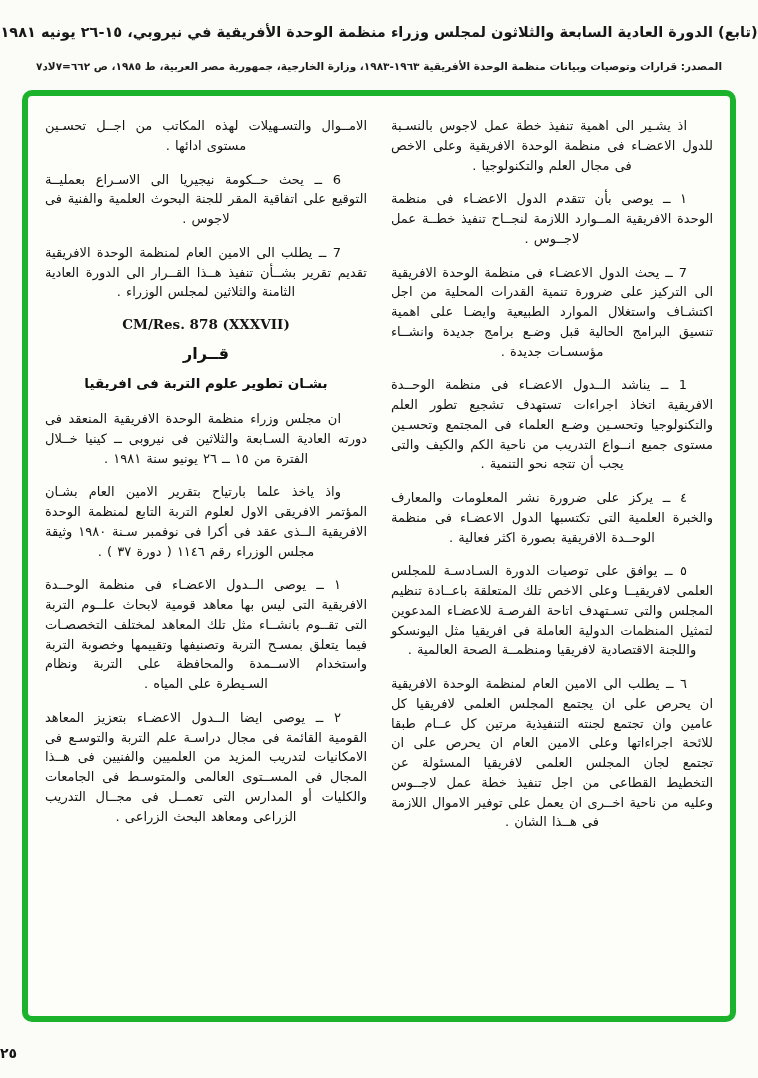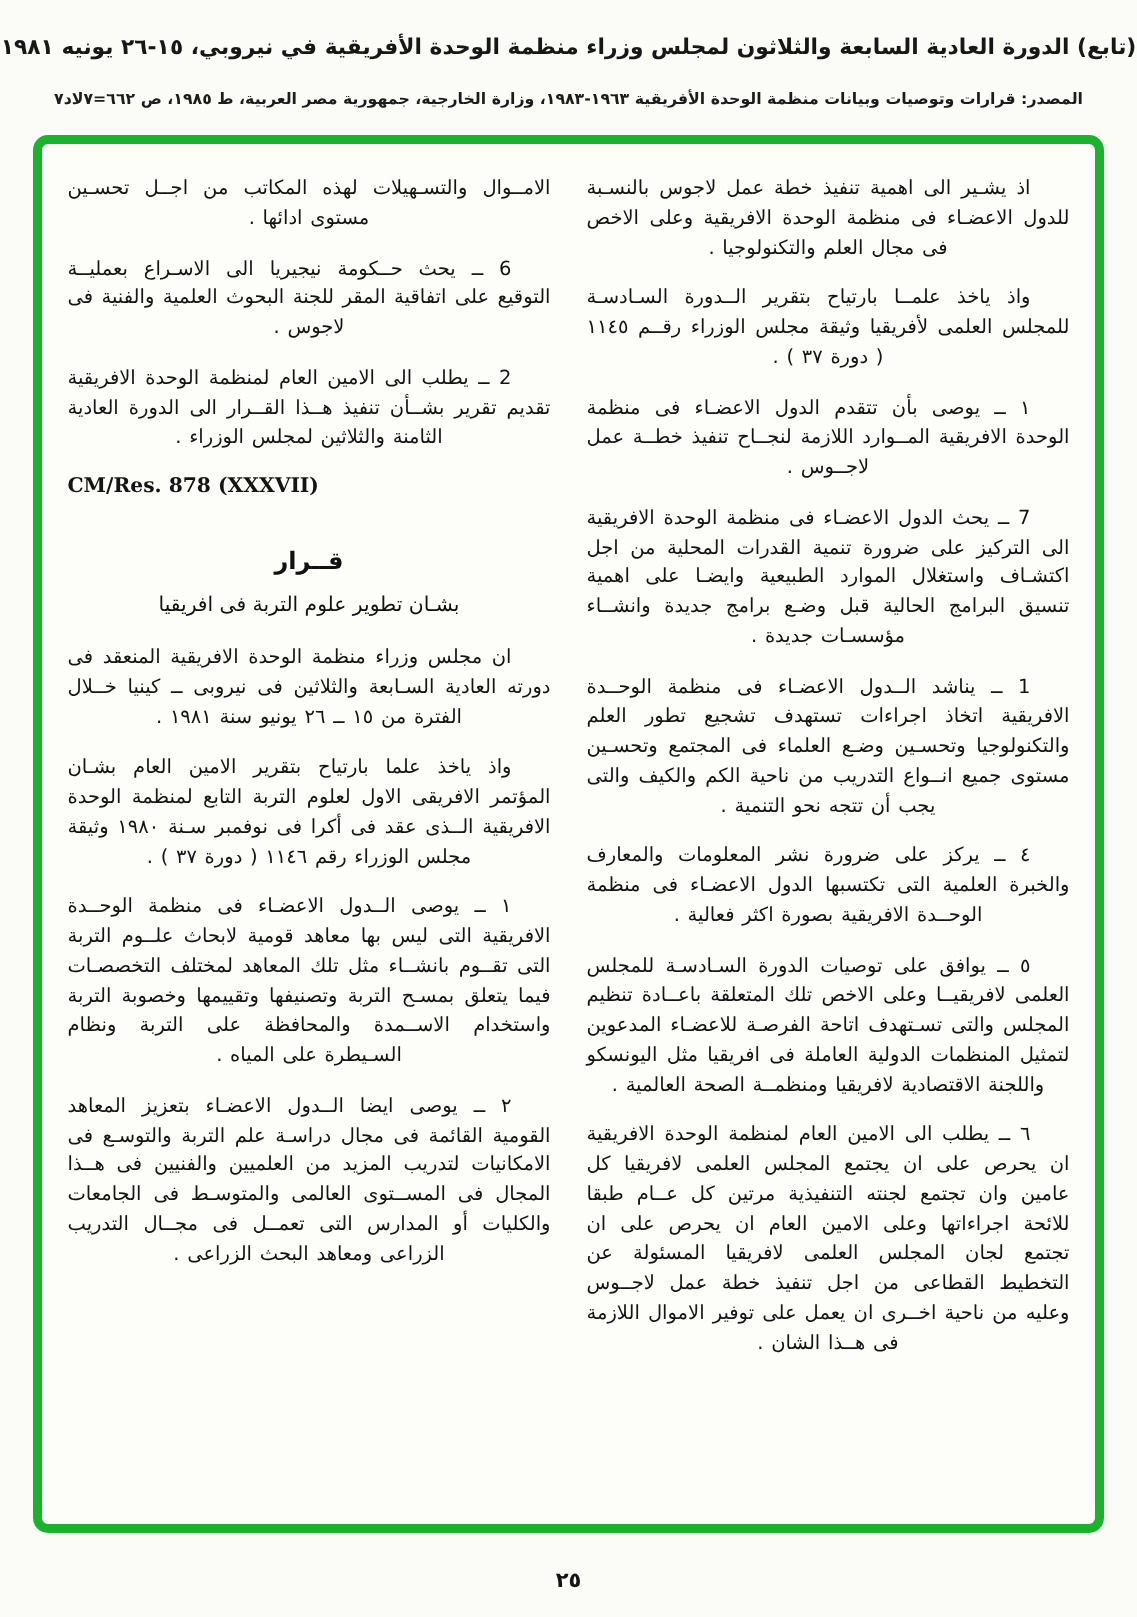--- a/index.html
+++ b/index.html
@@ -35,68 +35,67 @@
     line-height: 1.52;
     text-align: justify; text-align-last: center;
     direction: rtl;
     text-indent: 26px;
     margin: 0 0 14px 0;
     word-spacing: 1px;
   }
   .para.no-indent { text-indent: 0; }
 
   .res-id {
-    direction: ltr; text-align: left;
+    direction: ltr; text-align: center;
     font-family: "DejaVu Serif", serif;
     font-size: 13.5px; font-weight: bold; color: #141414;
-    margin: 6px 0 32px 0;
+    margin: 6px 0 12px 0;
   }
   .res-title {
     text-align: center; font-size: 16px; font-weight: bold; color: #111;
     margin: 0 0 12px 0;
   }
   .res-subtitle {
-    text-align: center; font-size: 13.5px; font-weight: normal; color: #111;
+    text-align: center; font-size: 13.5px; font-weight: bold; color: #111;
     margin: 0 0 18px 0;
   }
 
   .page-footer {
     position: absolute; left: 0; bottom: 16px; width: 100%;
-    text-align: center;
+    text-align: left;
   }
   .page-number { font-size: 14px; font-weight: bold; color: #151515; }
 </style>
 </head>
 <body style="background: rgb(251, 251, 248);">
 
 <div class="page">
 
   <div class="page-header">
     <div class="header-title">(تابع) الدورة العادية السابعة والثلاثون لمجلس وزراء منظمة الوحدة الأفريقية في نيروبي، ١٥-٢٦ يونيه ١٩٨١</div>
     <div class="header-source">المصدر: قرارات وتوصيات وبيانات منظمة الوحدة الأفريقية ١٩٦٣-١٩٨٣، وزارة الخارجية، جمهورية مصر العربية، ط ١٩٨٥، ص ٦٦٢=٧لاد٧</div>
   </div>
 
   <div class="frame" style="border-color: rgb(28, 179, 44);">
 
     <div class="col">
       <p class="para">اذ يشـير الى اهمية تنفيذ خطة عمل لاجوس بالنسـبة للدول الاعضـاء فى منظمة الوحدة الافريقية وعلى الاخص فى مجال العلم والتكنولوجيا .</p>
-      <p class="para">واذ ياخذ علمــا بارتياح بتقرير الــدورة السـادسـة للمجلس العلمى لأفريقيا وثيقة مجلس الوزراء رقــم ١١٤٥ ( دورة ٣٧ ) .</p>
       <p class="para">١ ــ يوصى بأن تتقدم الدول الاعضـاء فى منظمة الوحدة الافريقية المــوارد اللازمة لنجــاح تنفيذ خطــة عمل لاجــوس .</p>
       <p class="para">7 ــ يحث الدول الاعضـاء فى منظمة الوحدة الافريقية الى التركيز على ضرورة تنمية القدرات المحلية من اجل اكتشـاف واستغلال الموارد الطبيعية وايضـا على اهمية تنسيق البرامج الحالية قبل وضـع برامج جديدة وانشــاء مؤسسـات جديدة .</p>
       <p class="para">1 ــ يناشد الــدول الاعضـاء فى منظمة الوحــدة الافريقية اتخاذ اجراءات تستهدف تشجيع تطور العلم والتكنولوجيا وتحسـين وضـع العلماء فى المجتمع وتحسـين مستوى جميع انــواع التدريب من ناحية الكم والكيف والتى يجب أن تتجه نحو التنمية .</p>
       <p class="para">٤ ــ يركز على ضرورة نشر المعلومات والمعارف والخبرة العلمية التى تكتسبها الدول الاعضـاء فى منظمة الوحــدة الافريقية بصورة اكثر فعالية .</p>
       <p class="para">٥ ــ يوافق على توصيات الدورة السـادسـة للمجلس العلمى لافريقيــا وعلى الاخص تلك المتعلقة باعــادة تنظيم المجلس والتى تسـتهدف اتاحة الفرصـة للاعضـاء المدعوين لتمثيل المنظمات الدولية العاملة فى افريقيا مثل اليونسكو واللجنة الاقتصادية لافريقيا ومنظمــة الصحة العالمية .</p>
       <p class="para">٦ ــ يطلب الى الامين العام لمنظمة الوحدة الافريقية ان يحرص على ان يجتمع المجلس العلمى لافريقيا كل عامين وان تجتمع لجنته التنفيذية مرتين كل عــام طبقا للائحة اجراءاتها وعلى الامين العام ان يحرص على ان تجتمع لجان المجلس العلمى لافريقيا المسئولة عن التخطيط القطاعى من اجل تنفيذ خطة عمل لاجــوس وعليه من ناحية اخــرى ان يعمل على توفير الاموال اللازمة فى هــذا الشان .</p>
 
     </div>
 
     <div class="col">
       <p class="para no-indent">الامــوال والتسـهيلات لهذه المكاتب من اجــل تحسـين مستوى ادائها .</p>
       <p class="para">6 ــ يحث حــكومة نيجيريا الى الاسـراع بعمليــة التوقيع على اتفاقية المقر للجنة البحوث العلمية والفنية فى لاجوس .</p>
-      <p class="para">2 ــ يطلب الى الامين العام لمنظمة الوحدة الافريقية تقديم تقرير بشــأن تنفيذ هــذا القــرار الى الدورة العادية الثامنة والثلاثين لمجلس الوزراء .</p>
+      <p class="para">7 ــ يطلب الى الامين العام لمنظمة الوحدة الافريقية تقديم تقرير بشــأن تنفيذ هــذا القــرار الى الدورة العادية الثامنة والثلاثين لمجلس الوزراء .</p>
 
       <div class="res-id">CM/Res. 878 (XXXVII)</div>
       <div class="res-title">قــرار</div>
       <div class="res-subtitle">بشـان تطوير علوم التربة فى افريقيا</div>
 
       <p class="para">ان مجلس وزراء منظمة الوحدة الافريقية المنعقد فى دورته العادية السـابعة والثلاثين فى نيروبى ــ كينيا خــلال الفترة من ١٥ ــ ٢٦ يونيو سنة ١٩٨١ .</p>
       <p class="para">واذ ياخذ علما بارتياح بتقرير الامين العام بشـان المؤتمر الافريقى الاول لعلوم التربة التابع لمنظمة الوحدة الافريقية الــذى عقد فى أكرا فى نوفمبر سـنة ١٩٨٠ وثيقة مجلس الوزراء رقم ١١٤٦ ( دورة ٣٧ ) .</p>
       <p class="para">١ ــ يوصى الــدول الاعضـاء فى منظمة الوحــدة الافريقية التى ليس بها معاهد قومية لابحاث علــوم التربة التى تقــوم بانشــاء مثل تلك المعاهد لمختلف التخصصـات فيما يتعلق بمسـح التربة وتصنيفها وتقييمها وخصوبة التربة واستخدام الاســمدة والمحافظة على التربة ونظام السـيطرة على المياه .</p>
       <p class="para">٢ ــ يوصى ايضا الــدول الاعضـاء بتعزيز المعاهد القومية القائمة فى مجال دراسـة علم التربة والتوسـع فى الامكانيات لتدريب المزيد من العلميين والفنيين فى هــذا المجال فى المســتوى العالمى والمتوسـط فى الجامعات والكليات أو المدارس التى تعمــل فى مجــال التدريب الزراعى ومعاهد البحث الزراعى .</p>
 

